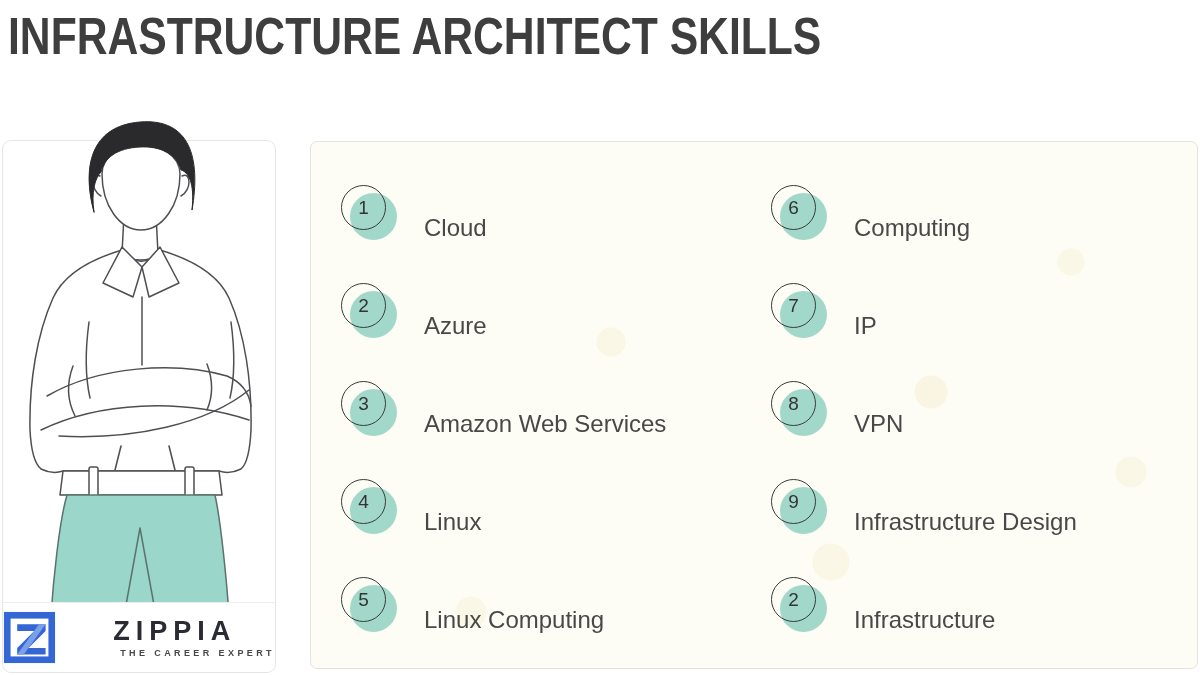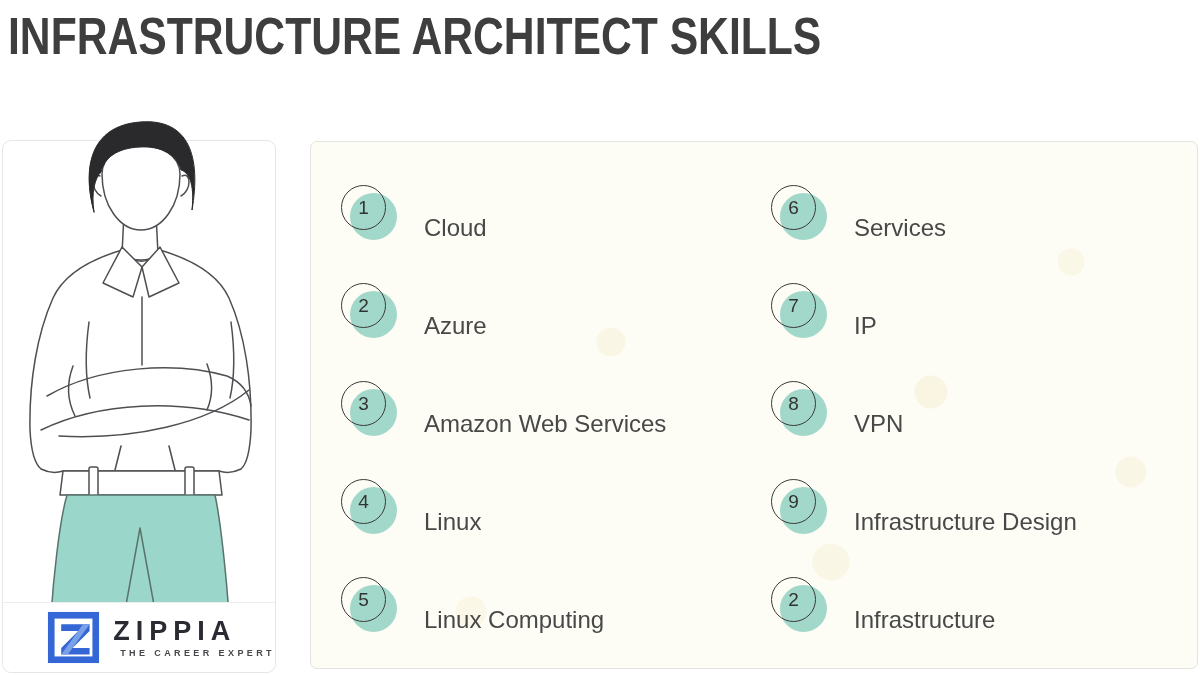--- a/index.html
+++ b/index.html
@@ -40,21 +40,21 @@
   .person-svg{
     position:absolute;left:0;top:-25px;
     width:274px;height:505px;
   }
   .logo-bar{
     position:absolute;left:0;right:0;bottom:0;
     height:70px;
     background:#ffffff;
     border-top:1px solid #ededeb;
     border-radius:0 0 9px 9px;
-    display:flex;align-items:center;justify-content:flex-end;
+    display:flex;align-items:center;justify-content:space-between;
     gap:13px;
     z-index:3;
   }
   .logo-mark{width:53px;height:53px;flex:0 0 auto;}
   .logo-text{display:flex;flex-direction:column;}
   .logo-brand{
     font-size:27px;font-weight:700;
     letter-spacing:6px;
     color:#2a2b33;line-height:1;
   }
@@ -220,21 +220,21 @@
           </div>
           <div class="skill-label">Linux Computing</div>
         </div>
       </div>
     <div class="skills-col">
         <div class="skill-item">
           <div class="badge">
             <div class="blob"></div>
             <div class="ring">6</div>
           </div>
-          <div class="skill-label">Services</div>
+          <div class="skill-label">Computing</div>
         </div>
         <div class="skill-item">
           <div class="badge">
             <div class="blob"></div>
             <div class="ring">7</div>
           </div>
           <div class="skill-label">IP</div>
         </div>
         <div class="skill-item">
           <div class="badge">

